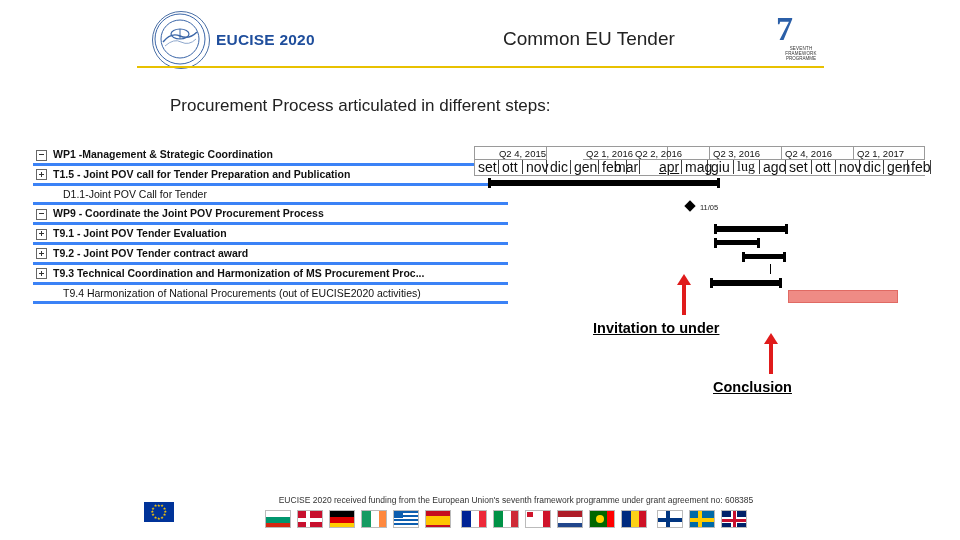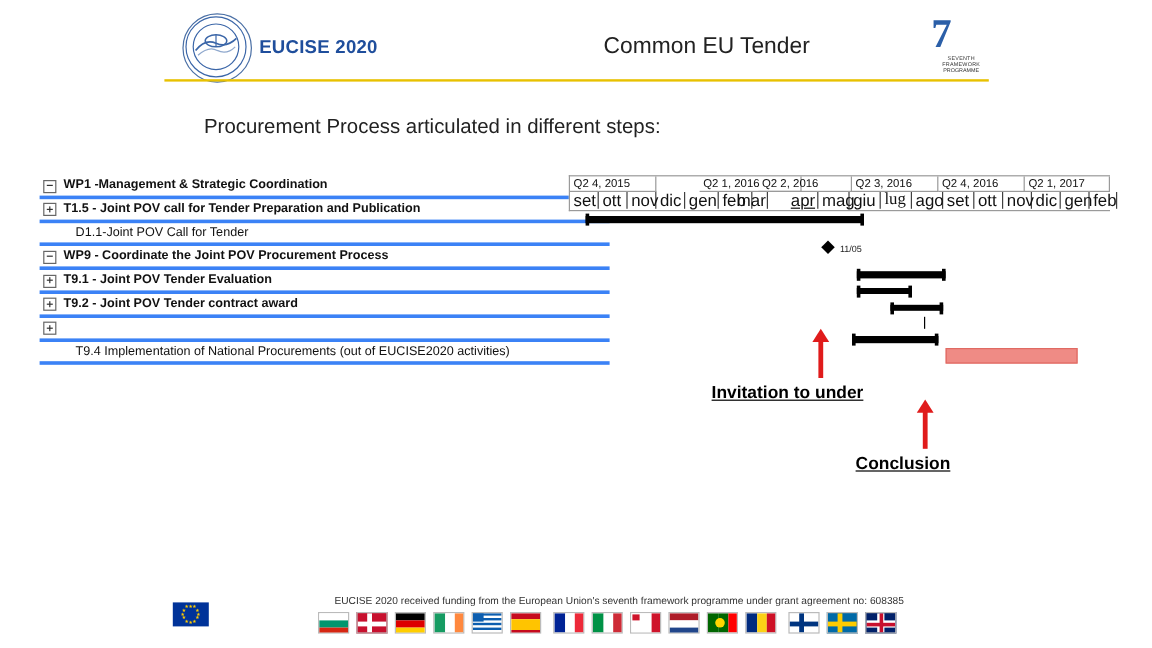--- a/index.html
+++ b/index.html
@@ -102,29 +102,30 @@
     <div class="row bold">
       <span class="expander plus"></span>
       <span class="tx">T9.1 - Joint POV Tender Evaluation</span>
     </div>
     <div class="row bold">
       <span class="expander plus"></span>
       <span class="tx">T9.2 - Joint POV Tender contract award</span>
     </div>
     <div class="row bold">
       <span class="expander plus"></span>
+      <span class="tx">T9.3 Technical Coordination and Harmonization of MS Procurement Proc...</span>
     </div>
     <div class="row">
-      <span class="tx ind">T9.4 Implementation of National Procurements (out of EUCISE2020 activities)</span>
+      <span class="tx ind">T9.4 Harmonization of National Procurements (out of EUCISE2020 activities)</span>
     </div>
   </div>
 
 <div class="gantt-right">
   <div class="gr-head" id="grHead">
-      <div class="qcell" style="left: 0px; width: 72px;">Q2 4, 2015</div>
+      <div class="qcell" style="left: 0px; width: 72px; text-align: right;">Q2 4, 2015</div>
       <div class="qcell" style="left: 72px; width: 85px; margin-left: 36px;">Q2 1, 2016</div>
       <div class="qcell" style="left: 157px; width: 78px;">Q2 2, 2016</div>
       <div class="qcell" style="left: 235px; width: 72px;">Q2 3, 2016</div>
       <div class="qcell" style="left: 307px; width: 72px;">Q2 4, 2016</div>
       <div class="qcell" style="left: 379px; width: 71px;">Q2 1, 2017</div>
       <div class="mcell" style="left: 0px; width: 24px;">set</div>
       <div class="mcell" style="left: 24px; width: 24px;">ott</div>
       <div class="mcell" style="left: 48px; width: 24px;">nov</div>
       <div class="mcell" style="left: 72px; width: 24px;">dic</div>
       <div class="mcell" style="left: 96px; width: 28px;">gen</div>

